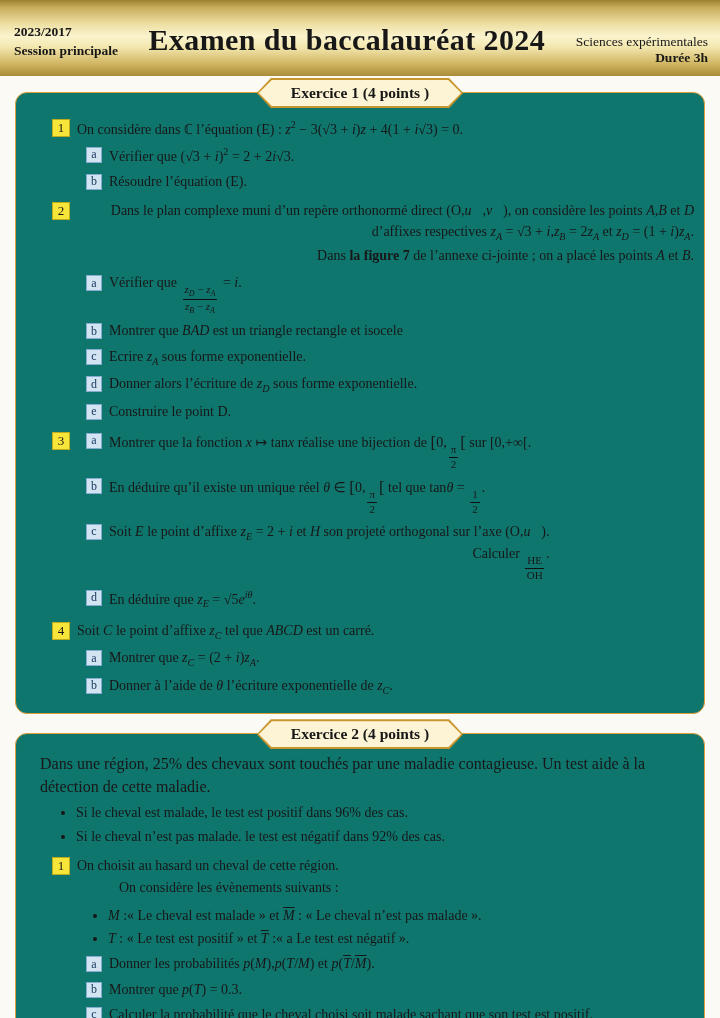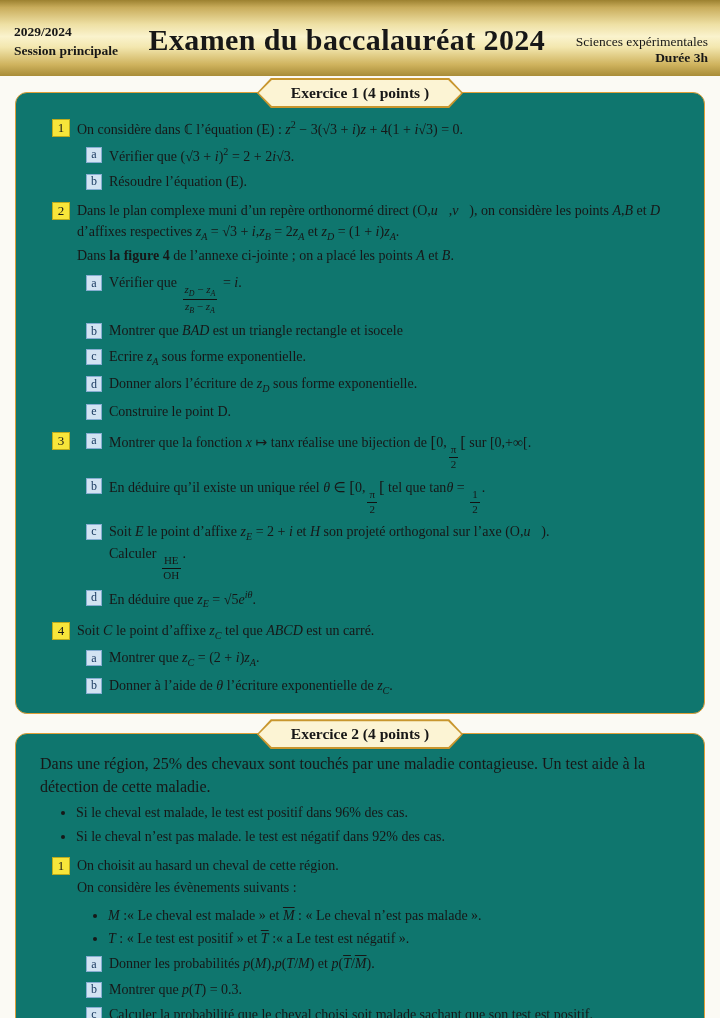--- a/index.html
+++ b/index.html
@@ -53,21 +53,21 @@
     background:#f7e53a; border:1px solid #bcab1c;
     display:flex; align-items:center; justify-content:center; font-size:13px;
   }
   .sletter {
     flex:0 0 16px; height:16px; margin-top:2px;
     background:#d2e3f2; border:1px solid #86add1; color:#16365c;
     display:flex; align-items:center; justify-content:center; font-size:12px;
   }
   .qrow .sletter { margin-left:9px; }
   .subrow { display:flex; align-items:flex-start; gap:7px; padding-left:60px; margin:5px 0; }
-  .qtext { font-size:14px; line-height:1.45; }
+  .qtext { font-size:14px; line-height:1.45;text-align:right; }
   .qtext > div { margin-bottom:2px; }
 
   .para { padding:2px 12px 0 14px; font-size:16px; line-height:1.45; }
   ul.blist { margin:4px 0 2px; padding-left:50px; font-size:14px; line-height:1.45; }
   ul.blist li { margin:4px 0; }
   ul.evlist { margin:3px 0 5px; padding-left:82px; font-size:14px; line-height:1.45; }
   ul.evlist li { margin:3px 0; }
 
   
   .frac { display:inline-flex; flex-direction:column; align-items:center;
@@ -76,21 +76,21 @@
   .bar { text-decoration:overline; }
   .br { font-size:1.2em; vertical-align:-0.06em; }
   sup { font-size:.72em; }
   sub { font-size:.72em; }
 </style>
 </head>
 <body>
 
 <header class="header">
   <div class="h-left">
-    <div>2029/2024</div>
+    <div>2023/2017</div>
     <div>Session principale</div>
   </div>
   <div class="h-title">Examen du baccalauréat 2024</div>
   <div class="h-right">
     <div>Sciences expérimentales</div>
     <div class="h-duration">Durée 3h</div>
   </div>
 </header>
 
 <section class="exbox">
@@ -108,21 +108,21 @@
   </div>
   <div class="subrow">
     <span class="sletter">b</span>
     <div class="qtext">Résoudre l’équation (E).</div>
   </div>
 
   <div class="qrow">
     <span class="qnum">2</span>
     <div class="qtext">
       <div>Dans le plan complexe muni d’un repère orthonormé direct (O,<i>u⃗</i>,<i>v⃗</i>), on considère les points <i>A</i>,<i>B</i> et <i>D</i> d’affixes respectives <i>z</i><sub><i>A</i></sub> = √3 + <i>i</i>,<i>z</i><sub><i>B</i></sub> = 2<i>z</i><sub><i>A</i></sub> et <i>z</i><sub><i>D</i></sub> = (1 + <i>i</i>)<i>z</i><sub><i>A</i></sub>.</div>
-      <div>Dans <b>la figure 4</b> de l’annexe ci-jointe ; on a placé les points <i>A</i> et <i>B</i>.</div>
+      <div>Dans <b>la figure 7</b> de l’annexe ci-jointe ; on a placé les points <i>A</i> et <i>B</i>.</div>
     </div>
   </div>
   <div class="subrow">
     <span class="sletter">a</span>
     <div class="qtext">Vérifier que <span class="frac">
           <span><i>z</i><sub><i>D</i></sub> − <i>z</i><sub><i>A</i></sub></span>
           <span><i>z</i><sub><i>B</i></sub> − <i>z</i><sub><i>A</i></sub></span>
         </span> = <i>i</i>.</div>
   </div>
   <div class="subrow">

